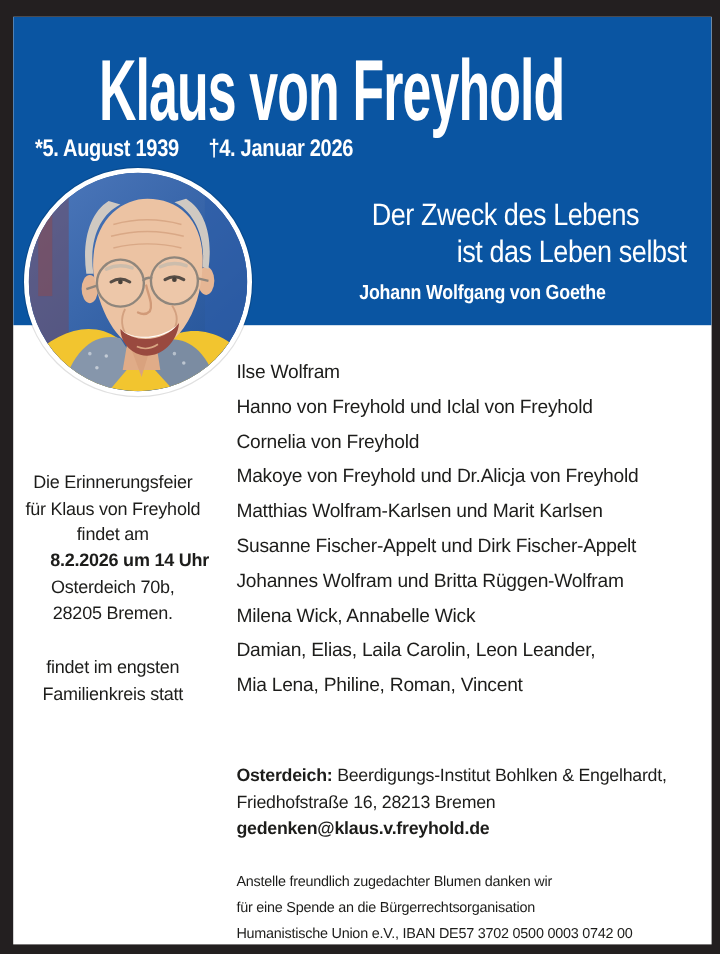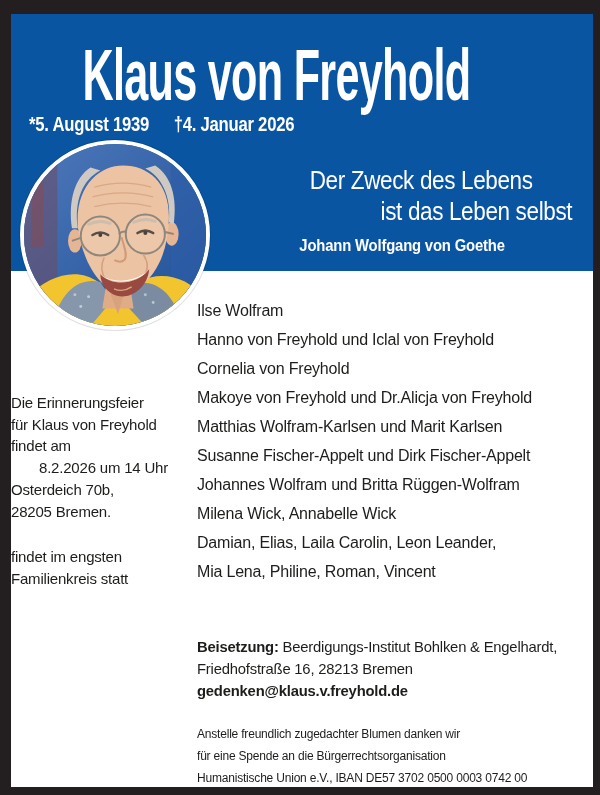--- a/index.html
+++ b/index.html
@@ -76,24 +76,24 @@
   .photo svg{display:block; width:100%; height:100%;}
   .names{
     position:absolute; left:186px; top:282px;
     color:var(--ink); white-space:nowrap;
   }
   .names .n-line{
     font-size:16px; line-height:29px; letter-spacing:-0.2px; font-weight:400;
   }
   .left-col{
     position:absolute; left:0; top:378px; width:166px;
-    text-align:left; color:var(--ink);
+    text-align:center; color:var(--ink);
   }
   .left-col .l-line{font-size:15px; line-height:21.7px; letter-spacing:-0.2px;}
-  .left-col .l-bold{font-weight:normal;padding-left:28px;}
+  .left-col .l-bold{font-weight:bold;padding-left:28px;}
   .left-col .block2{margin-top:24px;}
   .addresses{
     position:absolute; left:186px; top:622px;
     color:var(--ink); white-space:nowrap;
   }
   .addresses .a-line{font-size:14.8px; line-height:22px; letter-spacing:-0.2px;}
   .addresses .a-bold{font-weight:bold;}
   .donation{
     position:absolute; left:186px; top:709px;
     color:var(--ink); white-space:nowrap;
@@ -210,21 +210,21 @@
       <div class="l-line l-bold">8.2.2026 um 14 Uhr</div>
       <div class="l-line">Osterdeich 70b,</div>
       <div class="l-line">28205 Bremen.</div>
       <div class="block2">
         <div class="l-line">findet im engsten</div>
         <div class="l-line">Familienkreis statt</div>
       </div>
     </div>
 
     <div class="addresses">
-      <div class="a-line"><span class="a-bold">Beisetzung:</span><span> Beerdigungs-Institut Bohlken &amp; Engelhardt,</span></div>
+      <div class="a-line"><span class="a-bold">Osterdeich:</span><span> Beerdigungs-Institut Bohlken &amp; Engelhardt,</span></div>
       <div class="a-line">Friedhofstraße 16, 28213 Bremen</div>
       <div class="a-line a-bold">gedenken@klaus.v.freyhold.de</div>
     </div>
 
     <div class="donation">
       <div class="do-line">Anstelle freundlich zugedachter Blumen danken wir</div>
       <div class="do-line">für eine Spende an die Bürgerrechtsorganisation</div>
       <div class="do-line">Humanistische Union e.V., IBAN DE57 3702 0500 0003 0742 00</div>
     </div>
 

